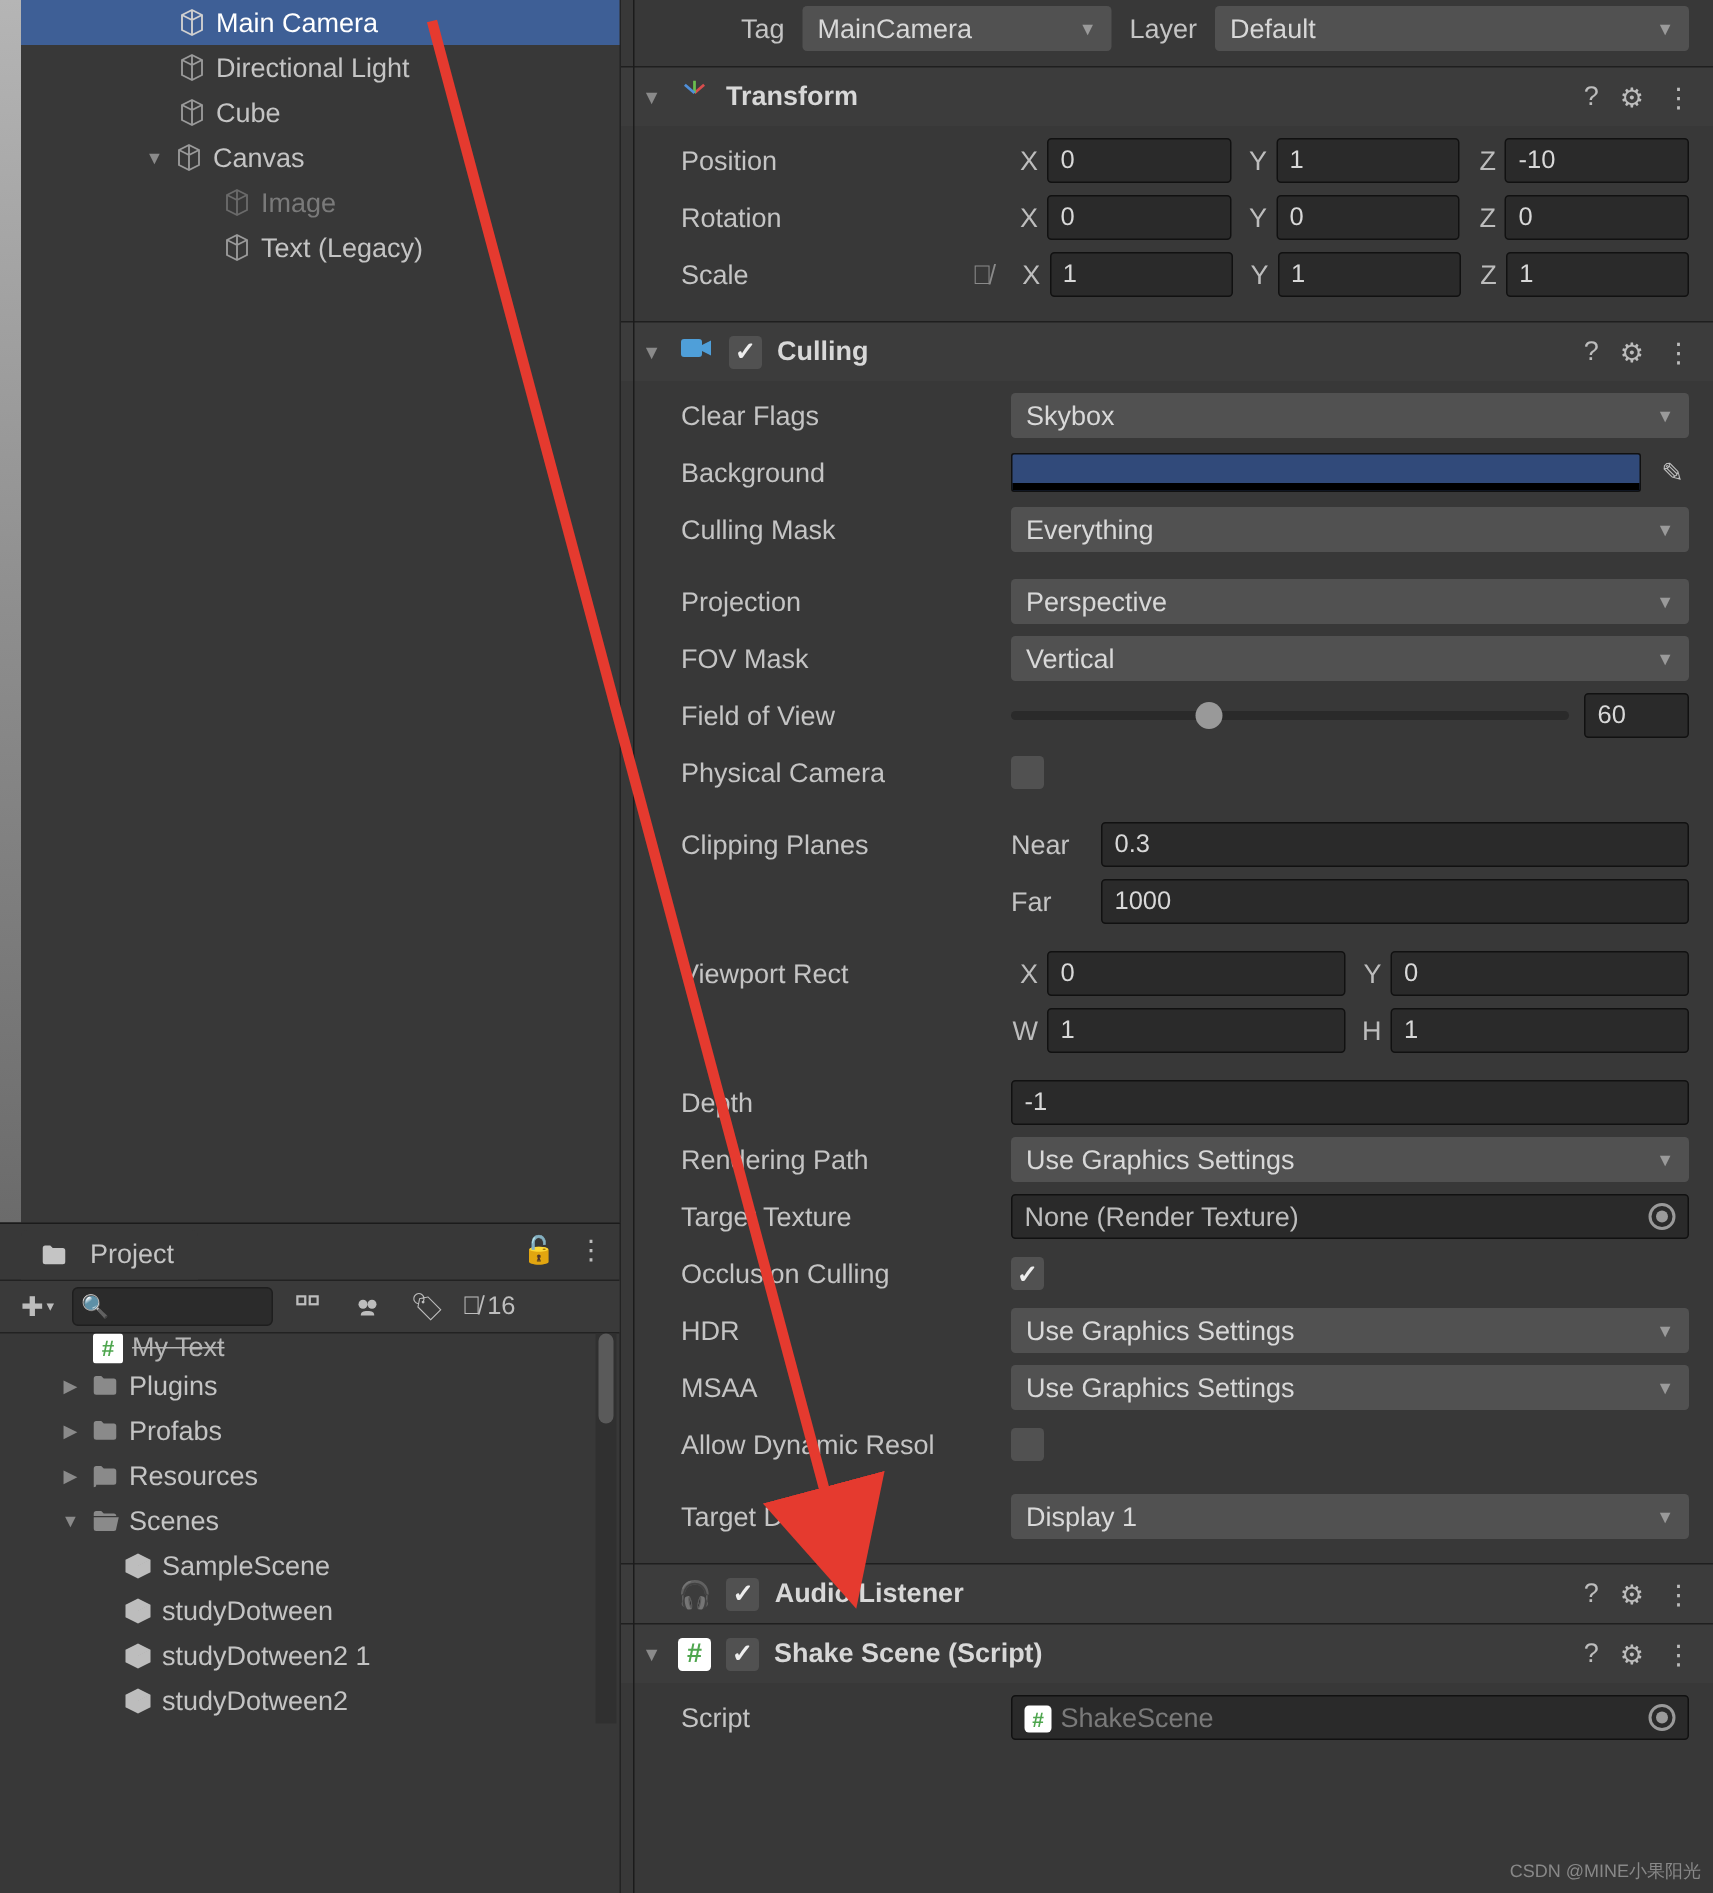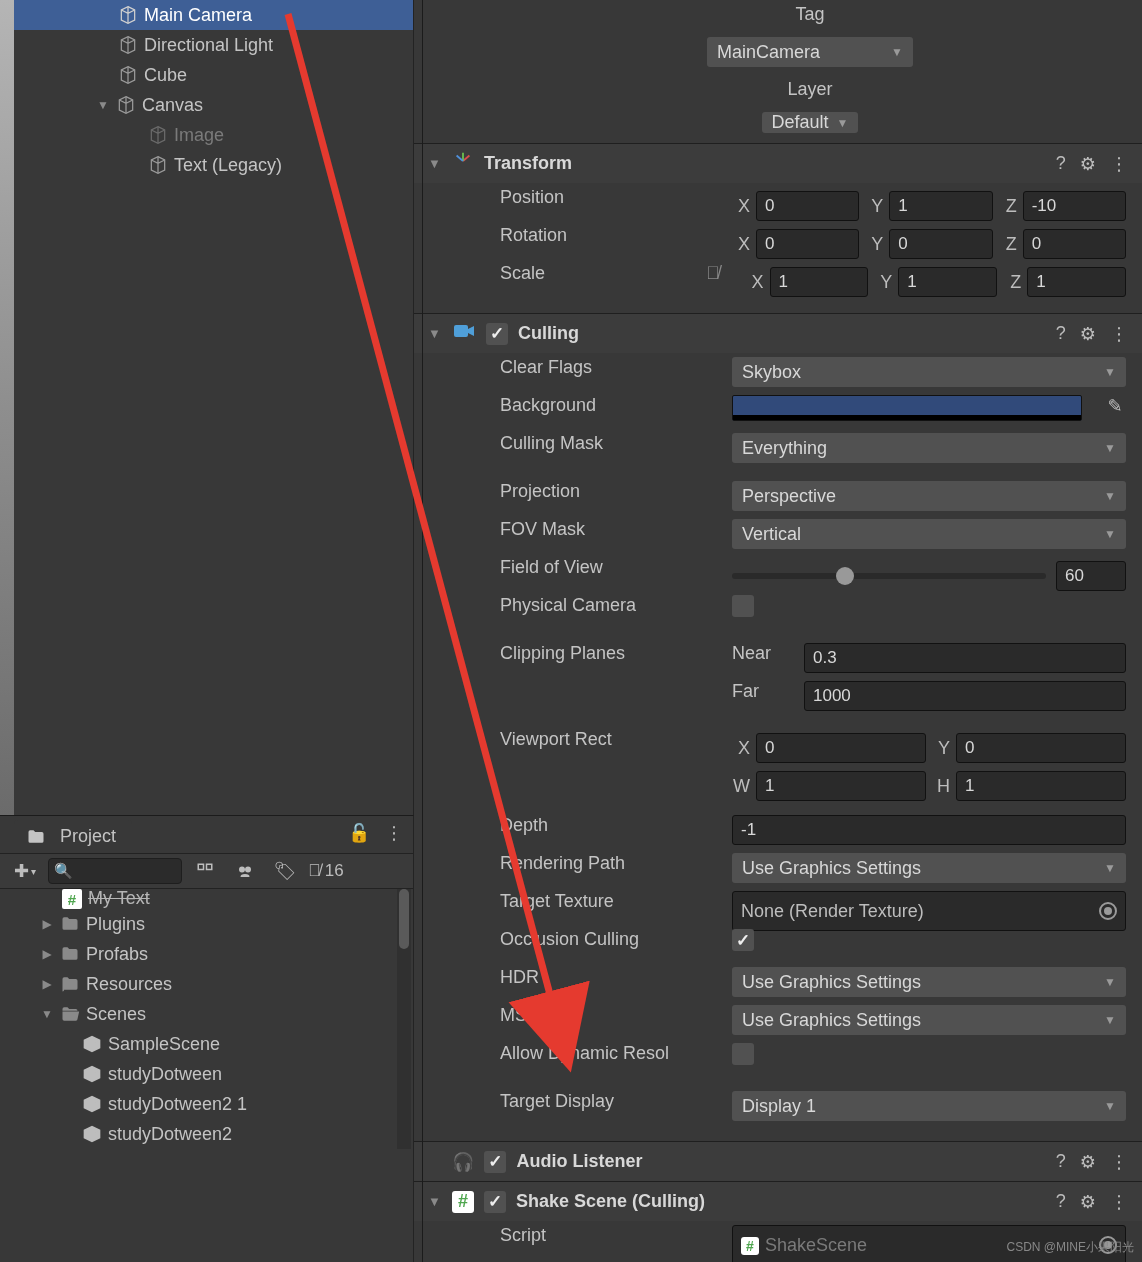--- a/index.html
+++ b/index.html
@@ -27,43 +27,43 @@
 .hidden-count { display:flex; align-items:center; gap:4px; color:#bdbdbd; font-size:17px; }
 .proj-tree { padding:6px 0 0 0; position:relative; }
 .p-row { display:flex; align-items:center; height:30px; gap:6px; cursor:default; }
 .p-row .arrow { width:14px; text-align:center; color:#8a8a8a; font-size:12px; }
 .folder-icon,.script-icon,.unity-icon { width:20px; height:20px; flex-shrink:0; display:flex; align-items:center; justify-content:center; }
 .scrollbar { position:absolute; right:2px; top:0; width:14px; height:100%; background:#303030; }
 .scrollbar .thumb { position:absolute; right:2px; top:0; width:10px; height:60px; background:#5a5a5a; border-radius:5px; }
 
 .right-col { position:absolute; left:414px; top:0; right:0; height:100%; background:#383838; }
 .right-col::after { content:""; position:absolute; left:8px; top:0; bottom:0; width:1px; background:#1b1b1b; }
-.tag-row { display:flex; align-items:center; gap:12px; padding:4px 16px 10px 80px;flex-direction:column; }
+.tag-row { display:flex; align-items:center; gap:12px; padding:4px 16px 10px 80px; }
 .dd { background:#515151; border-radius:3px; height:30px; display:flex; align-items:center; justify-content:space-between; padding:0 10px; color:#d8d8d8; cursor:pointer; }
 .dd .arr { color:#9a9a9a; font-size:12px; margin-left:8px; }
 .comp-header { display:flex; align-items:center; height:40px; padding:0 14px; gap:10px; background:#3c3c3c; border-top:1px solid #1f1f1f; }
 .comp-header .fold-arr { color:#8a8a8a; font-size:13px; width:14px; }
 .comp-header .title { font-weight:600; color:#d8d8d8; flex:1; }
 .comp-header .acts { display:flex; gap:14px; color:#bdbdbd; }
 .comp-body { padding:4px 16px 12px 40px; }
-.prop-row { display:flex; height:38px; gap:22px;margin-left:46px; }
+.prop-row { display:flex; align-items:center; height:38px; gap:10px; }
 .prop-label { flex:0 0 210px; color:#c4c4c4; }
 .num-field { background:#2a2a2a; border:1px solid #111; border-radius:3px; height:30px; color:#d8d8d8; padding:0 8px; font-size:17px; }
 .xyz { display:flex; gap:6px; align-items:center; flex:1; }
 .xyz .lbl { color:#bdbdbd; width:18px; text-align:right; }
 .xyz .num-field { flex:1; width:60px; }
 .dd-full { flex:1; }
 .color-swatch { flex:1; height:26px; background:#314a7a; border:1px solid #111; border-radius:2px; position:relative; }
 .color-swatch::after { content:""; position:absolute; left:0; right:0; bottom:0; height:5px; background:#000; }
 .dropper { width:22px; color:#bdbdbd; text-align:center; }
 .slider-wrap { flex:1; display:flex; align-items:center; gap:10px; }
 .slider { flex:1; height:6px; background:#2a2a2a; border-radius:3px; position:relative; }
 .slider .knob { position:absolute; top:-6px; left:33%; width:18px; height:18px; background:#999; border-radius:50%; }
 .chk { width:22px; height:22px; background:#515151; border-radius:3px; display:flex; align-items:center; justify-content:center; color:#eee; font-size:17px; font-weight:bold; }
-.obj-field { flex:1; display:flex; align-items:center; background:#2a2a2a; border:1px solid #111; border-radius:3px; height:40px; padding:0 8px; justify-content:space-between; color:#bdbdbd; }
+.obj-field { flex:1; display:flex; align-items:center; background:#2a2a2a; border:1px solid #111; border-radius:3px; height:30px; padding:0 8px; justify-content:space-between; color:#bdbdbd; }
 .obj-field .target { width:18px; height:18px; border:2px solid #9a9a9a; border-radius:50%; position:relative; }
 .obj-field .target::after { content:""; position:absolute; inset:3px; border-radius:50%; background:#9a9a9a; }
 .headphones { color:#e8a33c; }
 .script-badge { width:22px; height:22px; background:#fff; border-radius:3px; color:#4fa64f; display:flex; align-items:center; justify-content:center; font-weight:bold; font-size:18px; }
 .transform-icon svg { width:22px; height:22px; }
 .camera-icon svg { width:24px; height:20px; }
 .lock-row { position:absolute; right:10px; top:6px; display:flex; gap:14px; color:#bdbdbd; align-items:center; }
 .watermark { position:absolute; right:8px; bottom:6px; color:#888; font-size:12px; pointer-events:none; }
 .arrow-annot { position:absolute; left:0; top:0; width:1142px; height:1262px; pointer-events:none; }
 .link-off { color:#8a8a8a; font-size:18px; margin-right:4px; cursor:pointer; }
@@ -456,21 +456,21 @@
         <span>?</span>
         <span>⚙</span>
         <span>⋮</span>
       </div>
   </div>
 
   <div class="comp-header">
     <span class="fold-arr">▼</span>
     <span class="script-badge">#</span>
     <span class="chk">✓</span>
-    <span class="title">Shake Scene (Culling)</span>
+    <span class="title">Shake Scene (Script)</span>
     <div class="acts">
         <span>?</span>
         <span>⚙</span>
         <span>⋮</span>
       </div>
   </div>
   <div class="comp-body" style="padding-bottom:4px">
     <div class="prop-row">
         <span class="prop-label">Script</span>
         <div class="obj-field" style="color:#7a7a7a">

